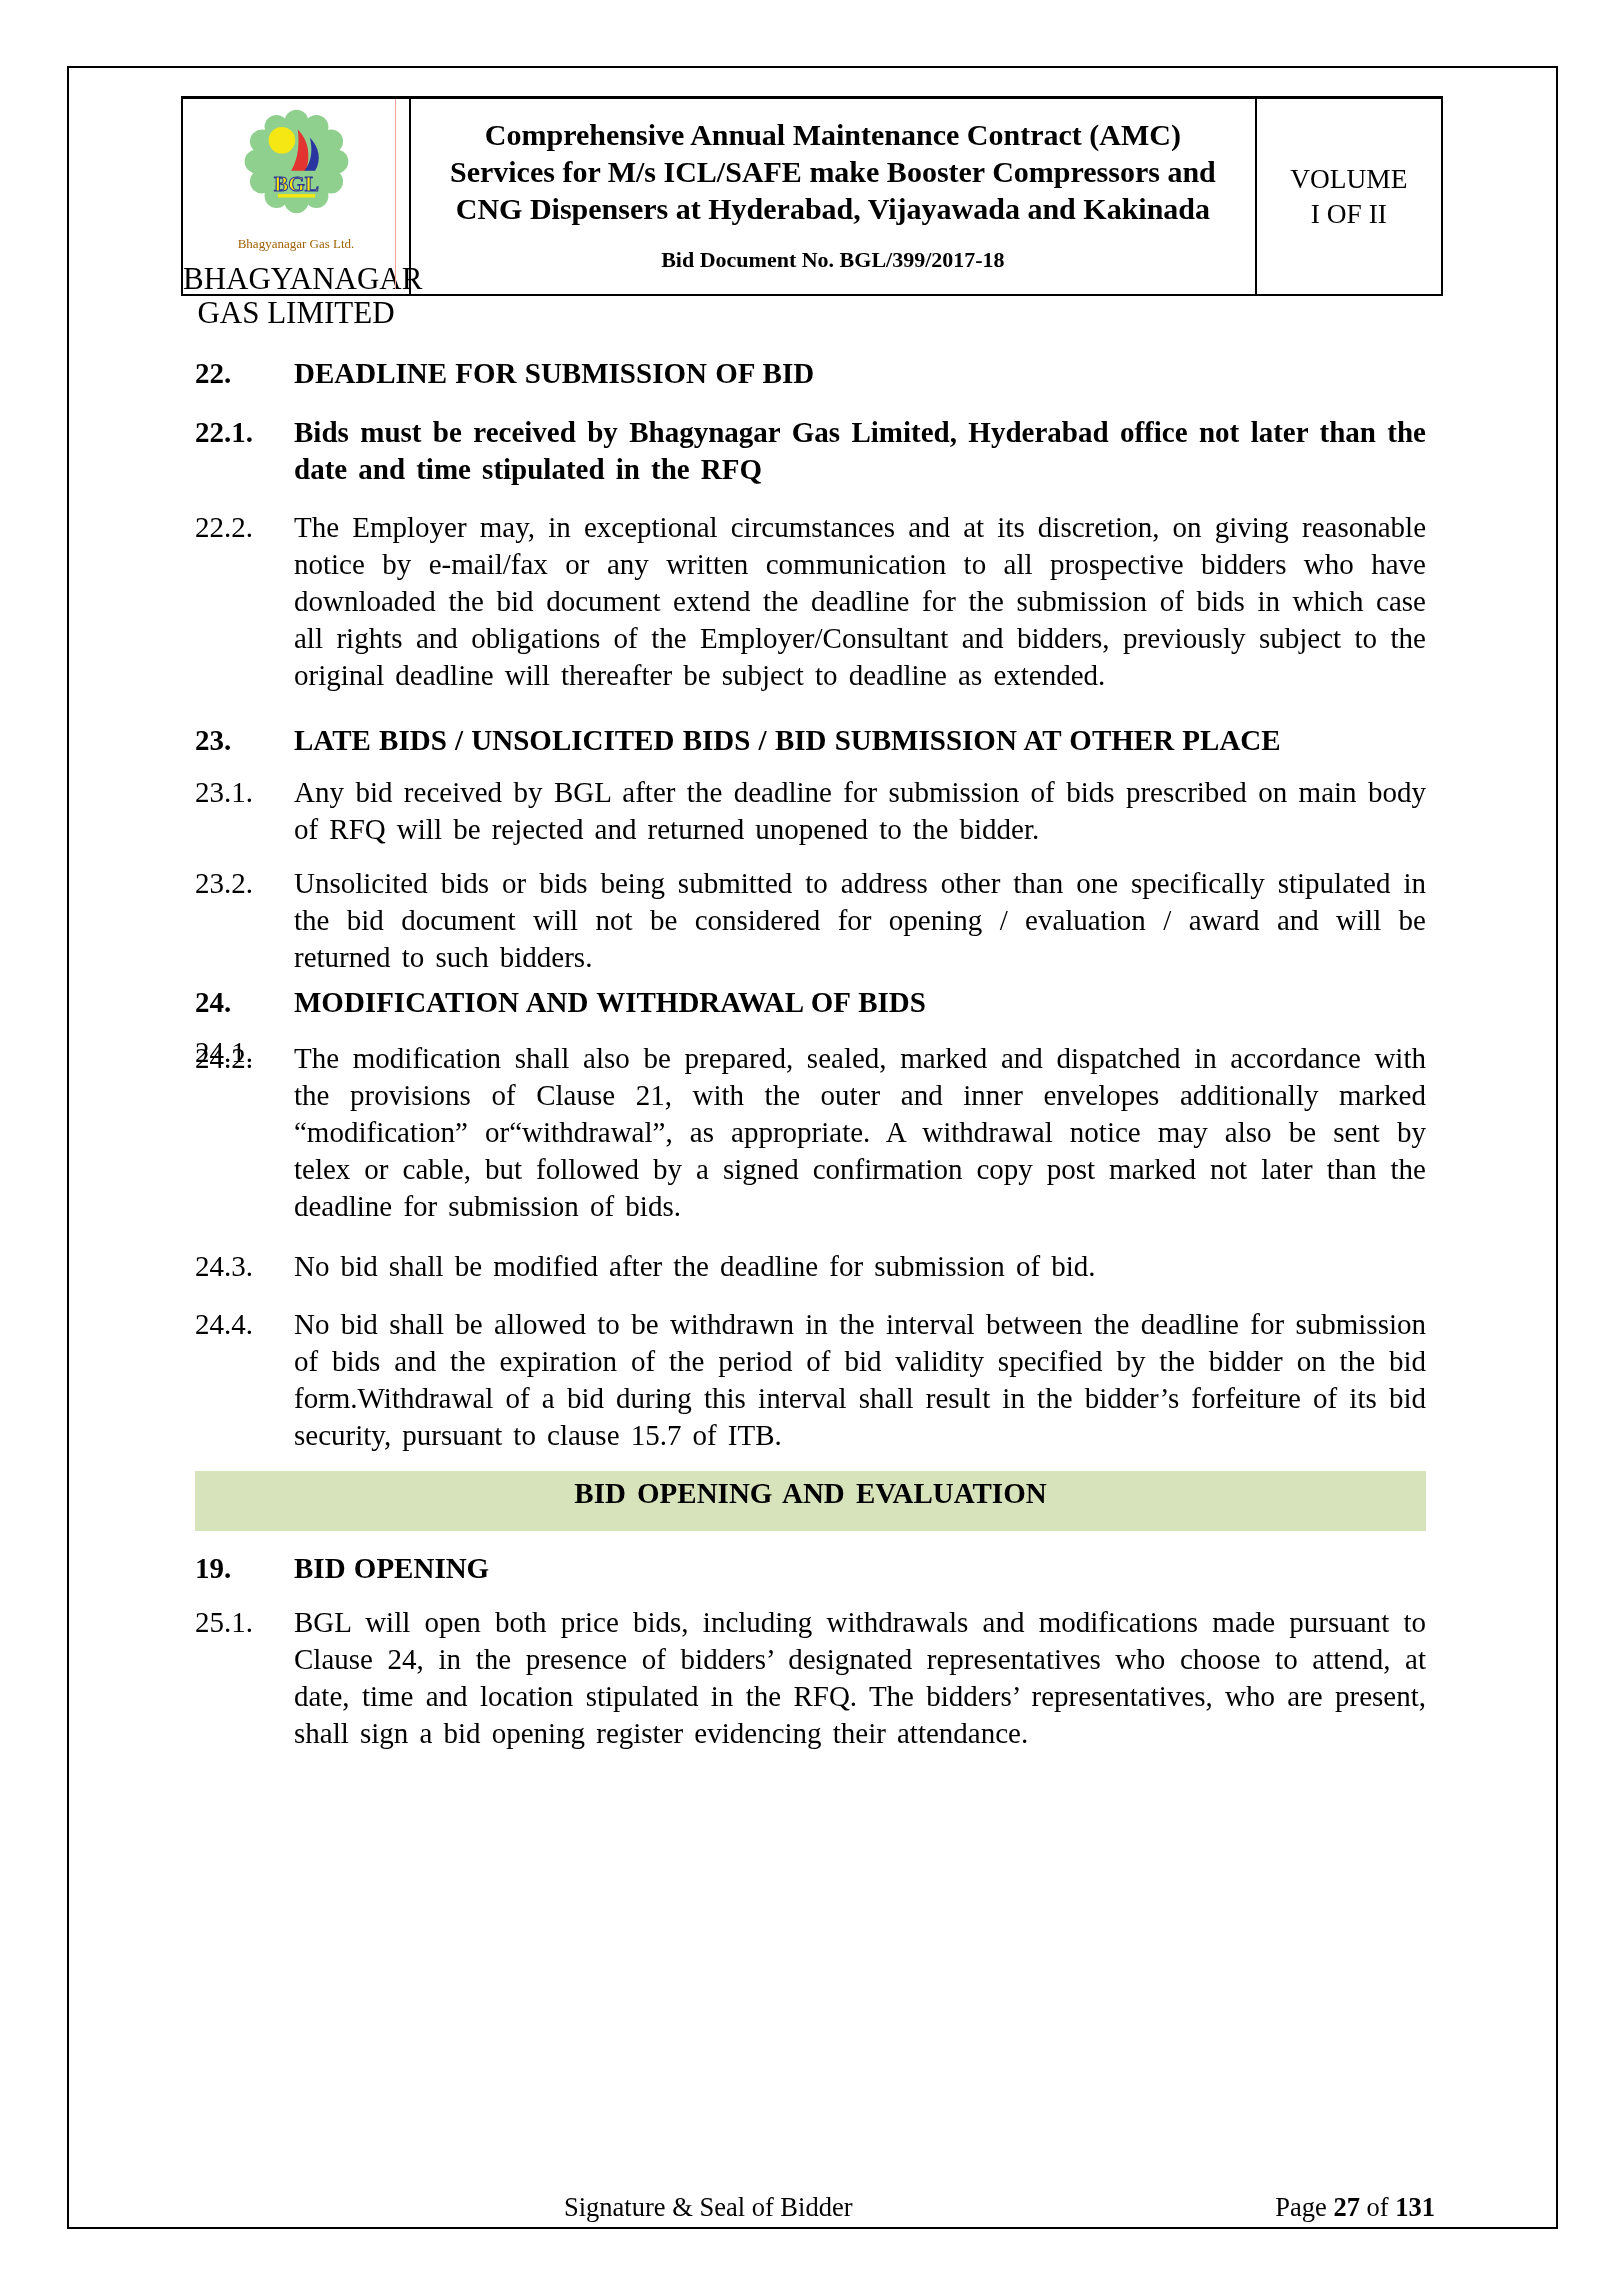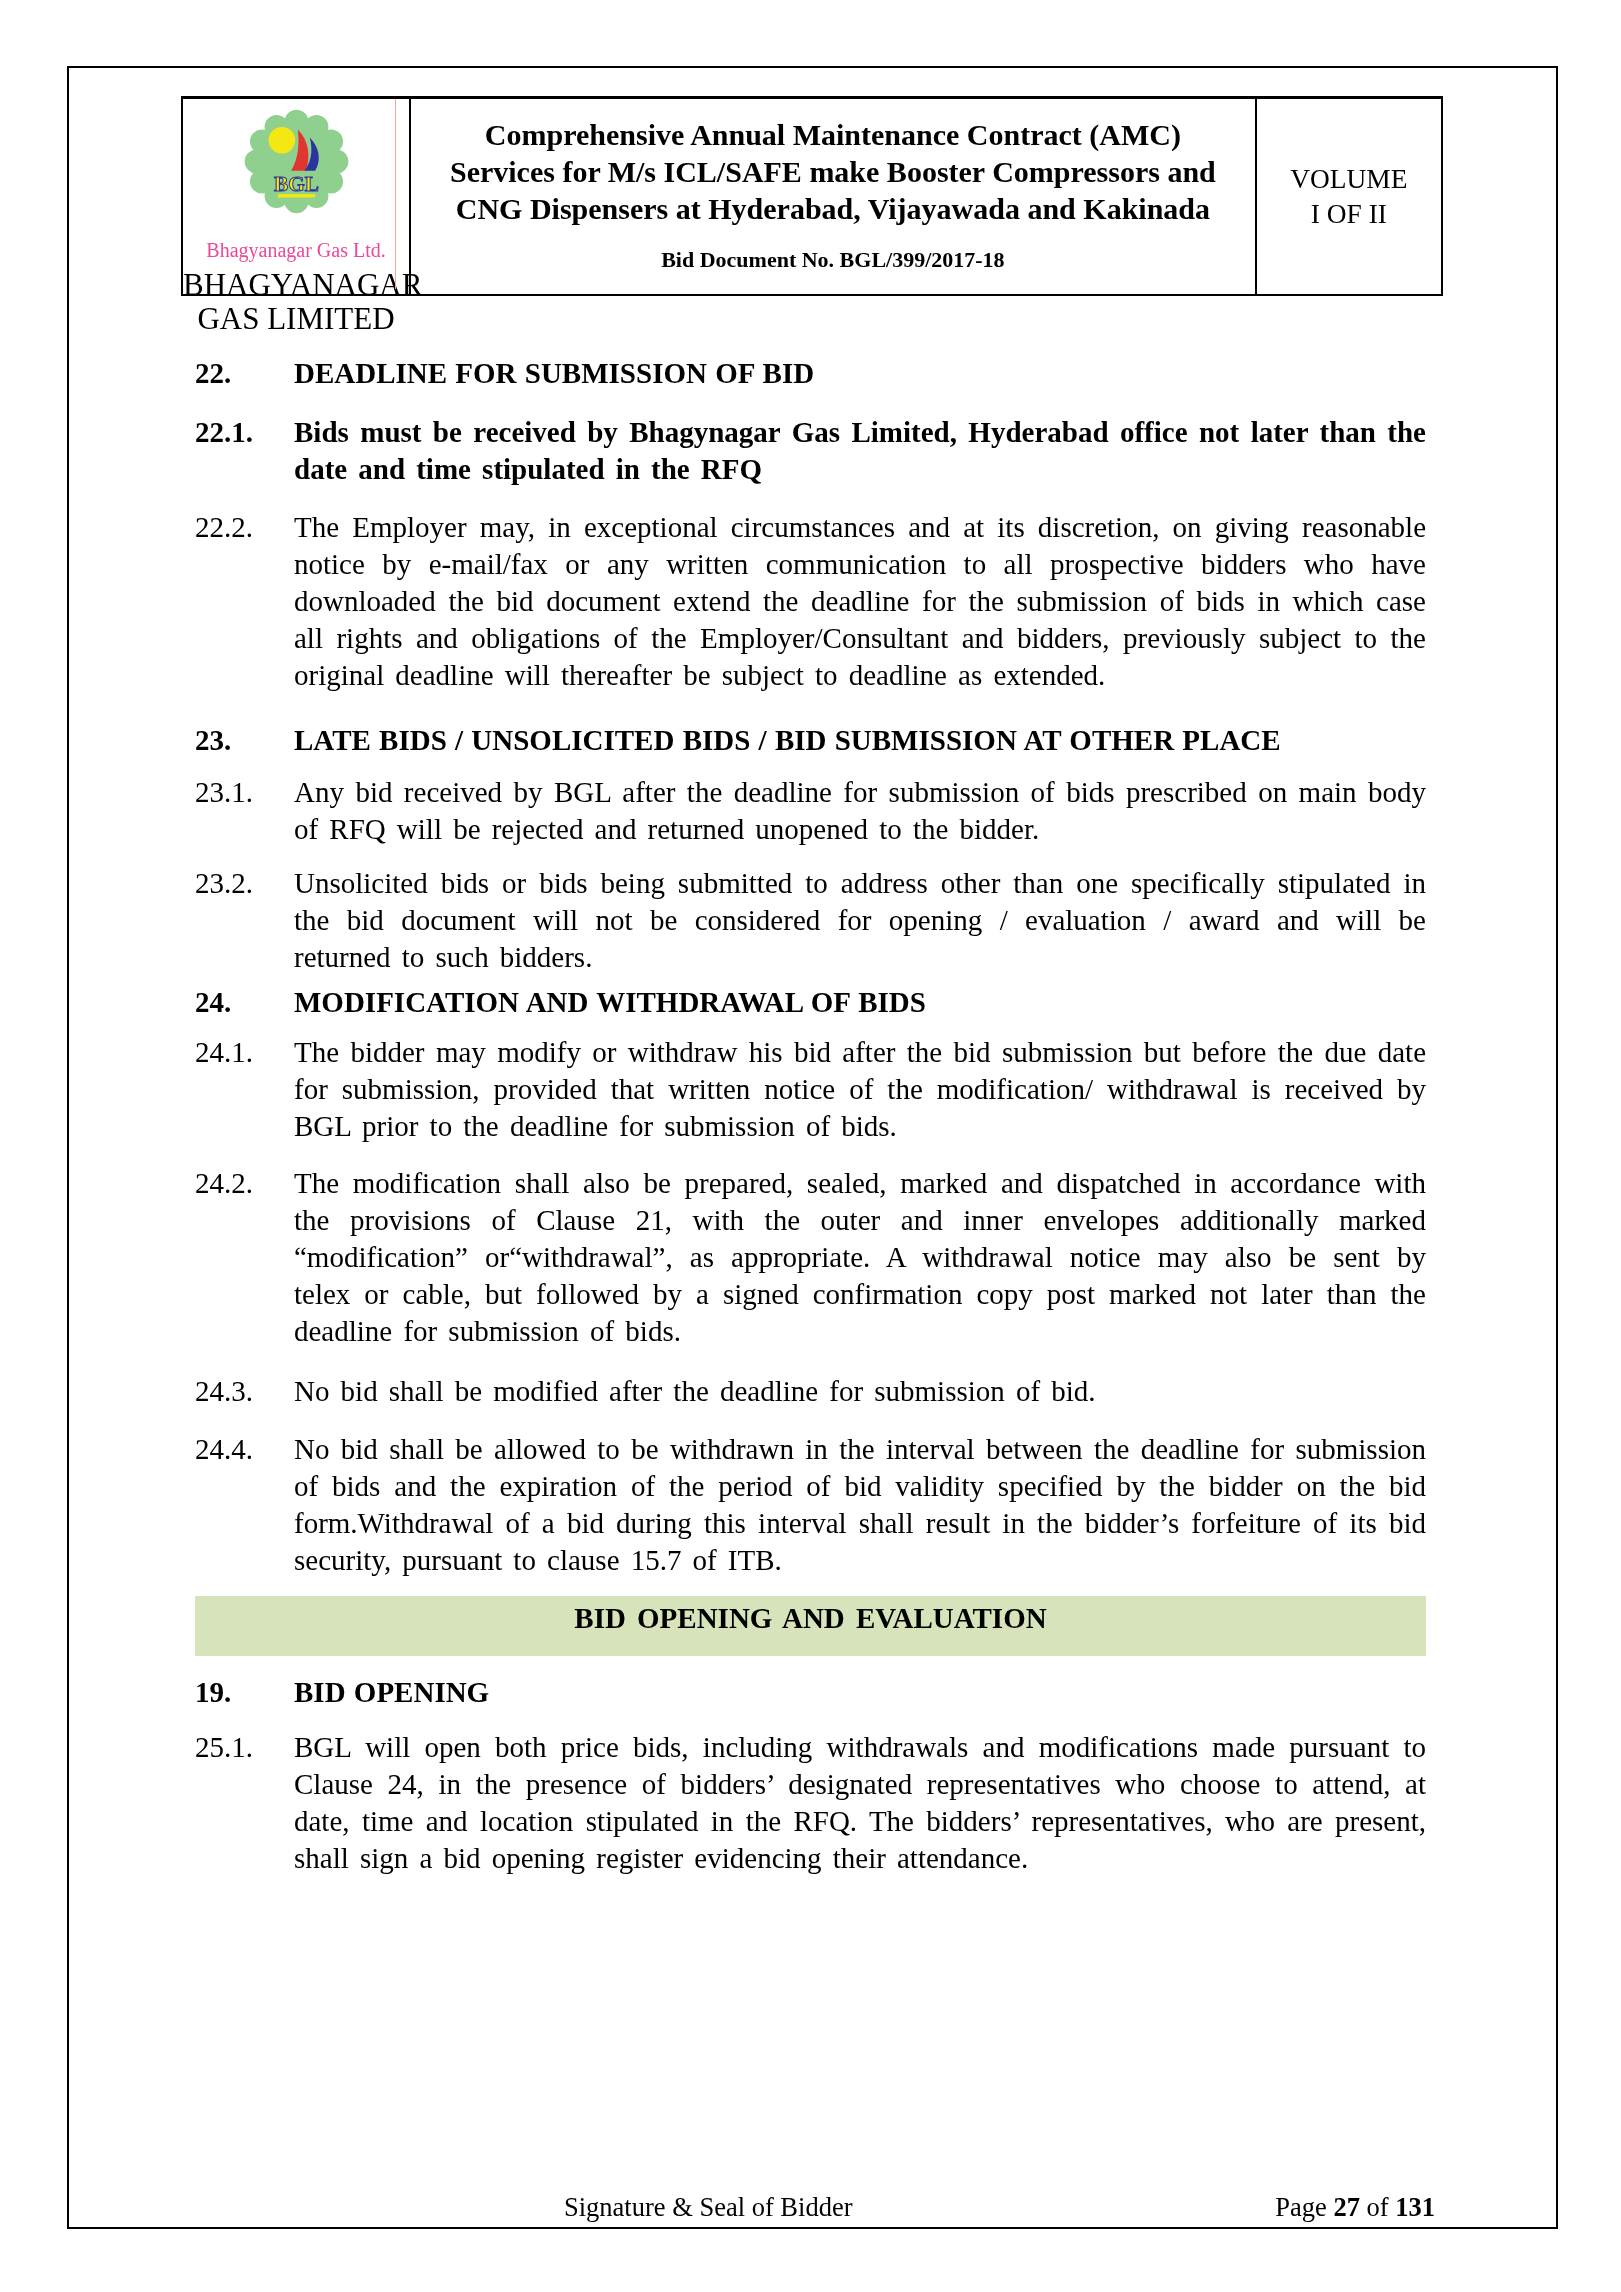--- a/index.html
+++ b/index.html
@@ -18,21 +18,21 @@
   .cell-logo { width:228px; border-right:2.9px solid #000; position:relative;
     text-align:center; padding-top:3.9px; }
   .logo-imgbox { position:absolute; left:3.9px; top:0; width:208px; height:190px;
     border-right:1px solid #f2a49f; }
   .cell-title { width:849px; border-right:2.9px solid #000; display:flex; flex-direction:column;
     justify-content:center; text-align:center; padding:5.9px 29px; }
   .cell-volume { width:185px; display:flex; flex-direction:column; justify-content:center;
     text-align:center; font-size:27.4px; line-height:35px; }
   .doc-title { font-weight:bold; font-size:30px; line-height:37px; }
   .doc-no { font-weight:bold; font-size:22px; line-height:37px; margin-top:14px; }
-  .logo-caption { font-size:20px; line-height:16.7px; color:#ec4899; margin-top:10px; }
+  .logo-caption { font-size:13px; line-height:16.7px; color:#a16207; margin-top:4px; }
   .company-name { font-size:31px; line-height:34px; margin-top:9.8px; }
   
   .doc-body { position:absolute; left:195px; top:355px; width:1231px; font-size:29px;
     line-height:37px; word-spacing:3.9px; }
   .block { position:relative; padding-left:99px; text-align:justify; margin-top:19.6px; }
   .block .num { position:absolute; left:0; top:0; }
   .block.heading { font-weight:bold; text-align:left; word-spacing:1px; }
   .block.bold { font-weight:bold; }
   .block.first { margin-top:0; }
   .block.indent1 .txt { display:inline-block; text-indent:13.7px; display:inline; }
@@ -120,21 +120,21 @@
 
     <div class="block mt17">
       <span class="num">23.2.</span><span class="txt">Unsolicited bids or bids being submitted to address other than one specifically stipulated in the bid document will not be considered for opening / evaluation / award and will be returned to such bidders.</span>
     </div>
 
     <div class="block heading mt8">
       <span class="num">24.</span><span class="txt">MODIFICATION AND WITHDRAWAL OF BIDS</span>
     </div>
 
     <div class="block mt14">
-      <span class="num">24.1.</span><span class="txt">The bidder may modify or withdraw his bid after the bid submission but before the due date for submission, provided that written notice of the modification/ withdrawal is received by BGL prior to the deadline for submission of bids.</span>
+      <span class="num">24.1.</span>
     </div>
 
     <div class="block">
       <span class="num">24.2.</span><span class="txt">The modification shall also be prepared, sealed, marked and dispatched in accordance with the provisions of Clause 21, with the outer and inner envelopes additionally marked “modification” or“withdrawal”, as appropriate. A withdrawal notice may also be sent by telex or cable, but followed by a signed confirmation copy post marked not later than the deadline for submission of bids.</span>
     </div>
 
     <div class="block mt23">
       <span class="num">24.3.</span><span class="txt">No bid shall be modified after the deadline for submission of bid.</span>
     </div>
 

